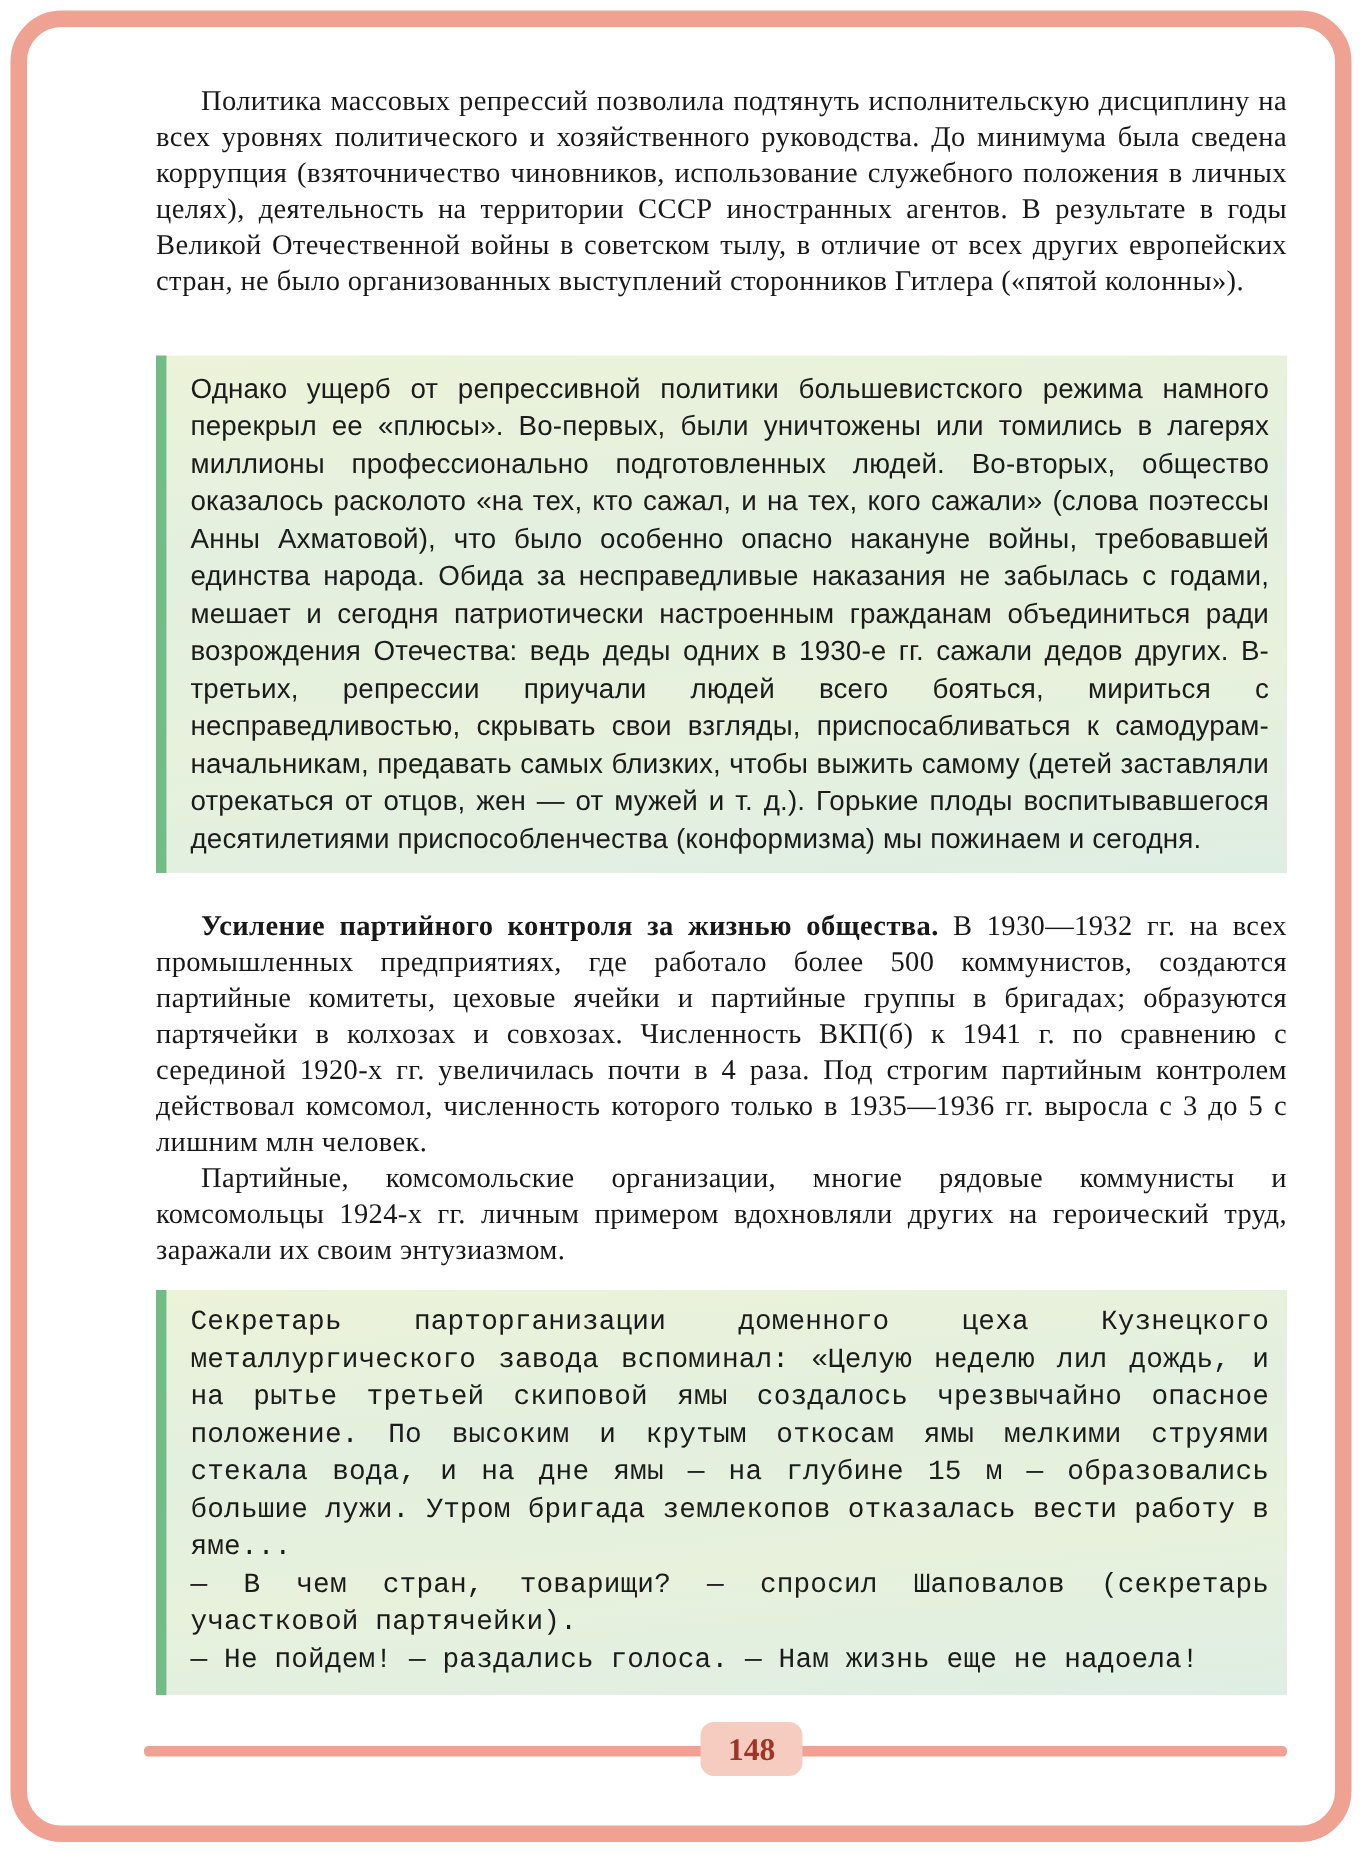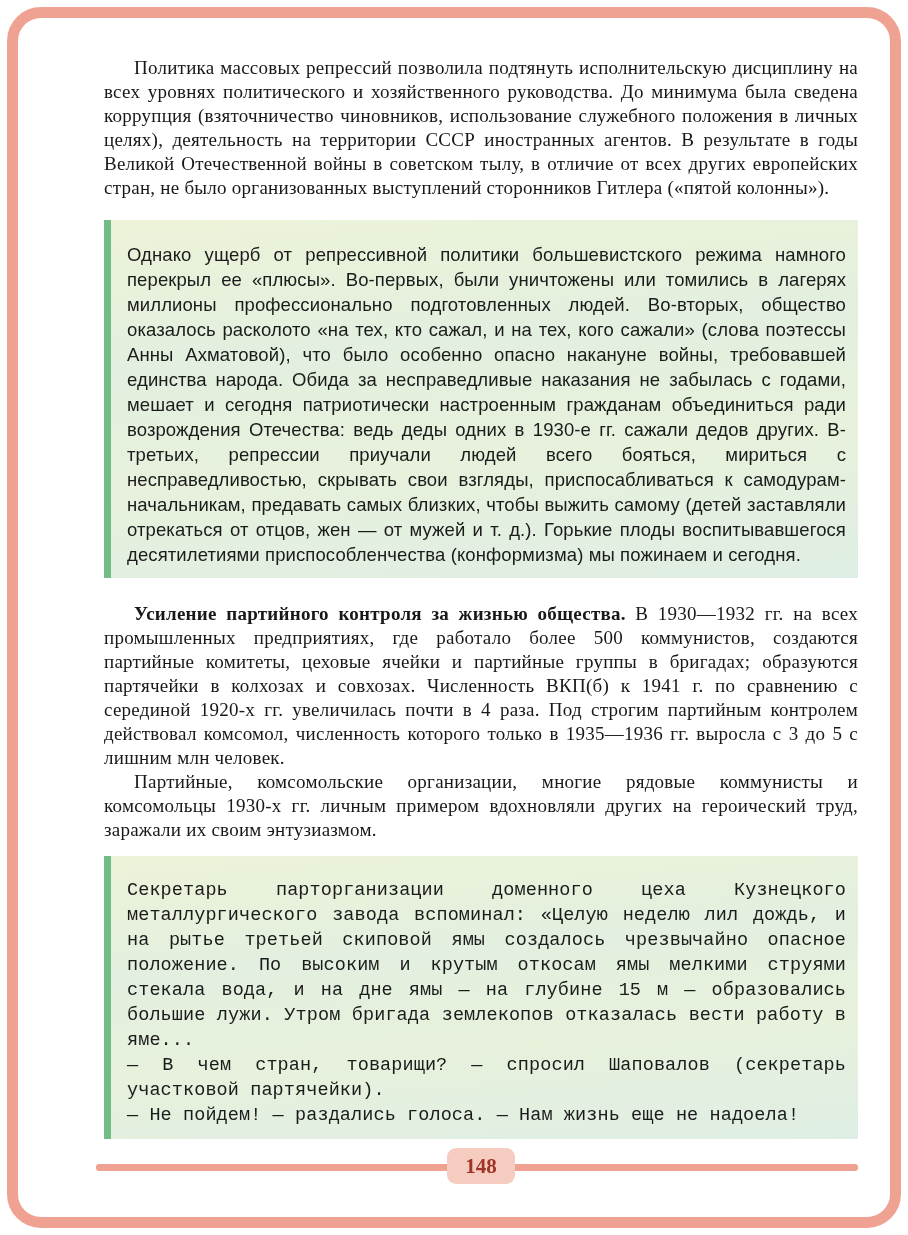--- a/index.html
+++ b/index.html
@@ -28,26 +28,26 @@
     z-index: 1;
   }
   p.body {
     font-size: 19px;
     line-height: 24px;
     text-align: justify;
     letter-spacing: 0.25px;
     color: #181818;
   }
   p.indent { text-indent: 30px; }
-  .par-gap { margin-bottom: 20px; }
+  .par-gap { margin-bottom: 37px; }
   b.heading { font-weight: bold; }
   .green-box {
     border-left: 7px solid #72bc86;
     background: linear-gradient(175deg, #ecf3d8 0%, #e3efdf 35%, #e7f1dc 65%, #dfeee4 100%);
-    padding: 22px 12px 11px 16px;
+    padding: 9px 12px 11px 16px;
     font-family: "Liberation Sans", sans-serif;
     font-size: 18.5px;
     line-height: 25px;
     text-align: justify;
     color: #1b1b1b;
     letter-spacing: 0.1px;
   }
   .box-1 { margin: 2px 0 24px 0; }
   .box-2 { margin: 14px 0 0 0; font-family: Liberation Mono, monospace; }
   .green-box p { margin: 0; }
@@ -57,21 +57,21 @@
     top: 1164px;
     width: 762px;
     height: 7px;
     background: #f0a292;
     border-radius: 3px;
     z-index: 2;
   }
   .page-number {
     position: absolute;
     top: 1148px;
-    left: 447px;
+    left: 467px;
     width: 68px;
     height: 36px;
     background: #f6ccc0;
     border-radius: 9px;
     color: #9e3528;
     font-family: "Liberation Serif", serif;
     font-size: 21px;
     font-weight: bold;
     text-align: center;
     line-height: 36px;
@@ -86,21 +86,21 @@
 <div class="content">
 
   <p class="body indent par-gap">Политика массовых репрессий позволила подтянуть исполнительскую дисциплину на всех уровнях политического и хозяйственного руководства. До минимума была сведена коррупция (взяточничество чиновников, использование служебного положения в личных целях), деятельность на территории СССР иностранных агентов. В результате в годы Великой Отечественной войны в советском тылу, в отличие от всех других европейских стран, не было организованных выступлений сторонников Гитлера («пятой колонны»).</p>
 
   <div class="green-box box-1">
     <p>Однако ущерб от репрессивной политики большевистского режима намного перекрыл ее «плюсы». Во-первых, были уничтожены или томились в лагерях миллионы профессионально подготовленных людей. Во-вторых, общество оказалось расколото «на тех, кто сажал, и на тех, кого сажали» (слова поэтессы Анны Ахматовой), что было особенно опасно накануне войны, требовавшей единства народа. Обида за несправедливые наказания не забылась с годами, мешает и сегодня патриотически настроенным гражданам объединиться ради возрождения Отечества: ведь деды одних в 1930-е гг. сажали дедов других. В-третьих, репрессии приучали людей всего бояться, мириться с несправедливостью, скрывать свои взгляды, приспосабливаться к самодурам-начальникам, предавать самых близких, чтобы выжить самому (детей заставляли отрекаться от отцов, жен — от мужей и т. д.). Горькие плоды воспитывавшегося десятилетиями приспособленчества (конформизма) мы пожинаем и сегодня.</p>
   </div>
 
   <p class="body indent"><b class="heading">Усиление партийного контроля за жизнью общества. </b><span>В 1930—1932 гг. на всех промышленных предприятиях, где работало более 500 коммунистов, создаются партийные комитеты, цеховые ячейки и партийные группы в бригадах; образуются партячейки в колхозах и совхозах. Численность ВКП(б) к 1941 г. по сравнению с серединой 1920-х гг. увеличилась почти в 4 раза. Под строгим партийным контролем действовал комсомол, численность которого только в 1935—1936 гг. выросла с 3 до 5 с лишним млн человек.</span></p>
 
-  <p class="body indent">Партийные, комсомольские организации, многие рядовые коммунисты и комсомольцы 1930-х гг. личным примером вдохновляли других на героический труд, заражали их своим энтузиазмом.</p>
+  <p class="body indent">Партийные, комсомольские организации, многие рядовые коммунисты и комсомольцы 1924-х гг. личным примером вдохновляли других на героический труд, заражали их своим энтузиазмом.</p>
 
   <div class="green-box box-2">
     <p>Секретарь парторганизации доменного цеха Кузнецкого металлургического завода вспоминал: «Целую неделю лил дождь, и на рытье третьей скиповой ямы создалось чрезвычайно опасное положение. По высоким и крутым откосам ямы мелкими струями стекала вода, и на дне ямы — на глубине 15 м — образовались большие лужи. Утром бригада землекопов отказалась вести работу в яме...</p>
     <p>— В чем стран, товарищи? — спросил Шаповалов (секретарь участковой партячейки).</p>
     <p>— Не пойдем! — раздались голоса. — Нам жизнь еще не надоела!</p>
   </div>
 
 </div>
 
 <div class="footer-line"></div>

